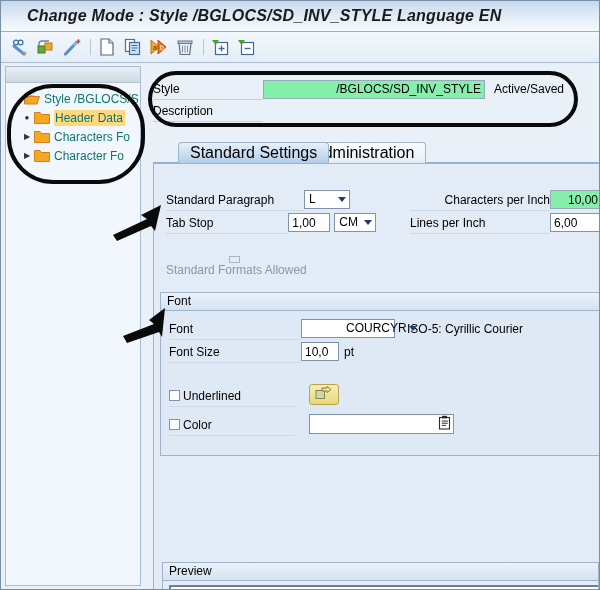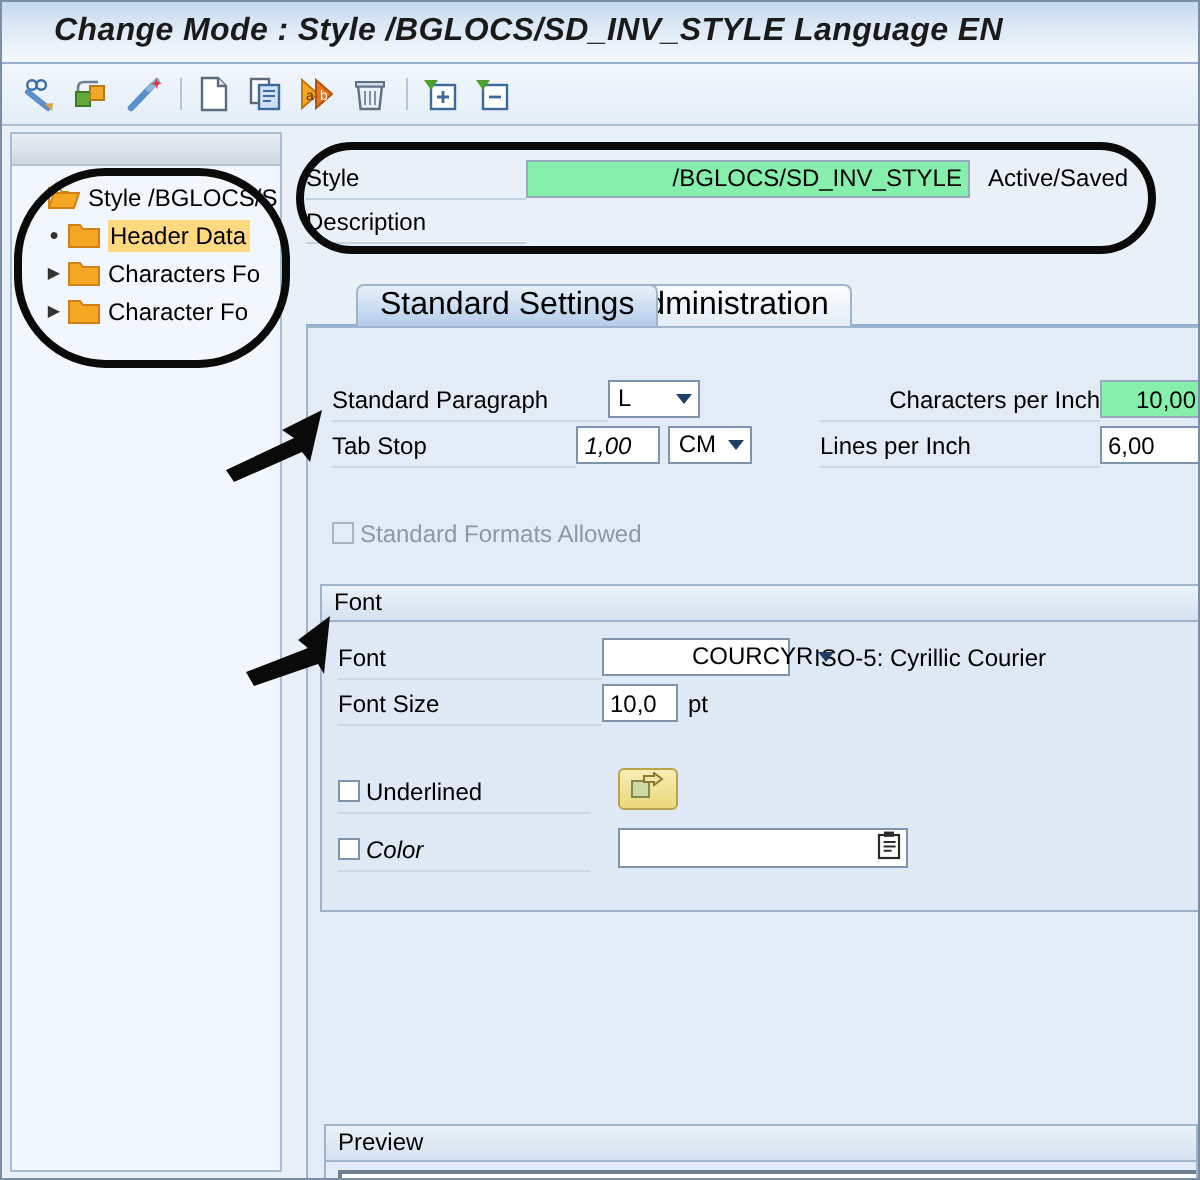--- a/index.html
+++ b/index.html
@@ -91,21 +91,21 @@
   }
   .tnode .twist {
     width: 14px; text-align: center;
     font-size: 8px; color: #333;
     flex: 0 0 14px;
   }
   .tnode .folder {
     width: 16px; height: 13px;
     margin-right: 4px; flex: 0 0 16px;
   }
-  .tnode .tlabel { font-size: 12px; color: #000000; }
+  .tnode .tlabel { font-size: 12px; color: #0f766e; }
   .tnode.sel .tlabel {
     background: #ffd980;
     padding: 1px 2px 1px 1px;
   }
   .tnode.lvl1 { padding-left: 4px; }
   .tnode.lvl2 { padding-left: 14px; }
 
   
   .detail {
     position: absolute;
@@ -465,42 +465,42 @@
             <div class="flabel" style="width:138px;">Standard Paragraph</div>
             <div class="drop" style="width:46px;">
               <span class="dval" style="flex:1;">L</span>
               <span class="darrow">
                   <i class="caret"></i>
                 </span>
             </div>
           </div>
           <div class="grp-row">
             <div class="flabel" style="width:138px;">Tab Stop</div>
-            <input class="inp editable" style="width: 42px; font-style: italic;" value="1,00">
+            <input class="inp editable" style="width: 42px;" value="1,00">
             <div class="drop" style="width:45px; margin-left:4px;">
               <span class="dval" style="flex:1;">CM</span>
               <span class="darrow">
                   <i class="caret"></i>
                 </span>
             </div>
           </div>
         </div>
 
         <div style="position:absolute; left:256px; top:24px; right:-6px;">
           <div class="grp-row">
             <div class="flabel" style="width:140px;text-align:right;">Characters per Inch</div>
             <input class="inp readonly" style="width: 52px;" readonly="" value="10,00">
           </div>
           <div class="grp-row">
             <div class="flabel" style="width:140px;">Lines per Inch</div>
             <input class="inp editable" style="width: 52px;" value="6,00">
           </div>
         </div>
 
-        <div class="cbrow" style="position:absolute; left:12px; top:92px;">
+        <div class="cbrow" style="position:absolute; left:12px; top:92px;flex-direction:column;">
           <span class="cbx disabled"></span>
           <span class="cblabel disabled">Standard Formats Allowed</span>
         </div>
 
         <div class="sectionbox" style="position:absolute; left:6px; right:-6px; top:128px; height:164px;">
           <div class="sectionhdr">Font</div>
 
           <div style="position:absolute; left:8px; top:24px; right:6px;">
 
             <div class="grp-row">
@@ -530,21 +530,21 @@
               <div class="goldbtn" style="position:absolute; left:140px; top:-1px;">
                 <span>
                   <svg width="18" height="15" viewBox="0 0 18 15">
                     <rect x="1" y="4.5" width="8.5" height="8" fill="#cfd9a8" stroke="#7e8a4f" stroke-width="1"></rect>
                     <path d="M7 2 h5 v-1.5 l4 3 -4 3 V5 H7 Z" fill="#f0e6a8" stroke="#8a7a30" stroke-width="1"></path>
                   </svg>
                 </span>
               </div>
             </div>
 
-            <div style="position:relative; height:24px; margin-top:3px;font-style:italic;">
+            <div style="position:relative; height:24px; margin-top:3px;">
               <div class="cbrow" style="position:absolute; left:0; top:0; width:126px;
                           border-bottom:1px solid #cbd8e6; height:21px;">
                 <span class="cbx"></span>
                 <span class="cblabel">Color</span>
               </div>
               <div class="colorfield" style="position:absolute; left:140px; top:0; width:145px;">
                 <span>
                   <svg width="13" height="15" viewBox="0 0 13 15">
                     <rect x="1.5" y="2.5" width="10" height="11.5" fill="#fff" stroke="#2a2a2a" stroke-width="1.1"></rect>
                     <rect x="4" y="0.8" width="5" height="2.6" fill="#2a2a2a"></rect>

